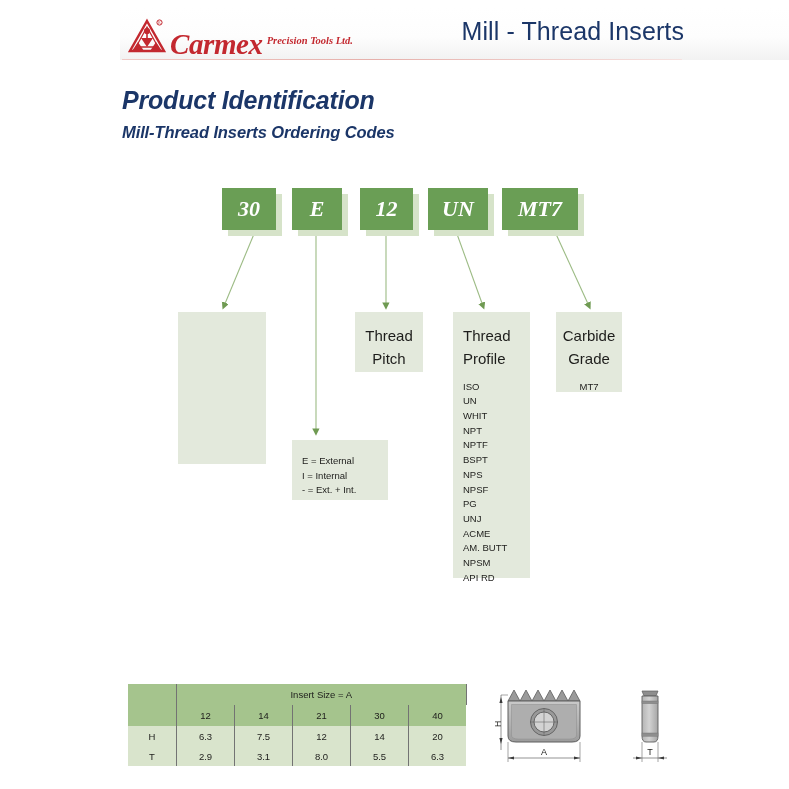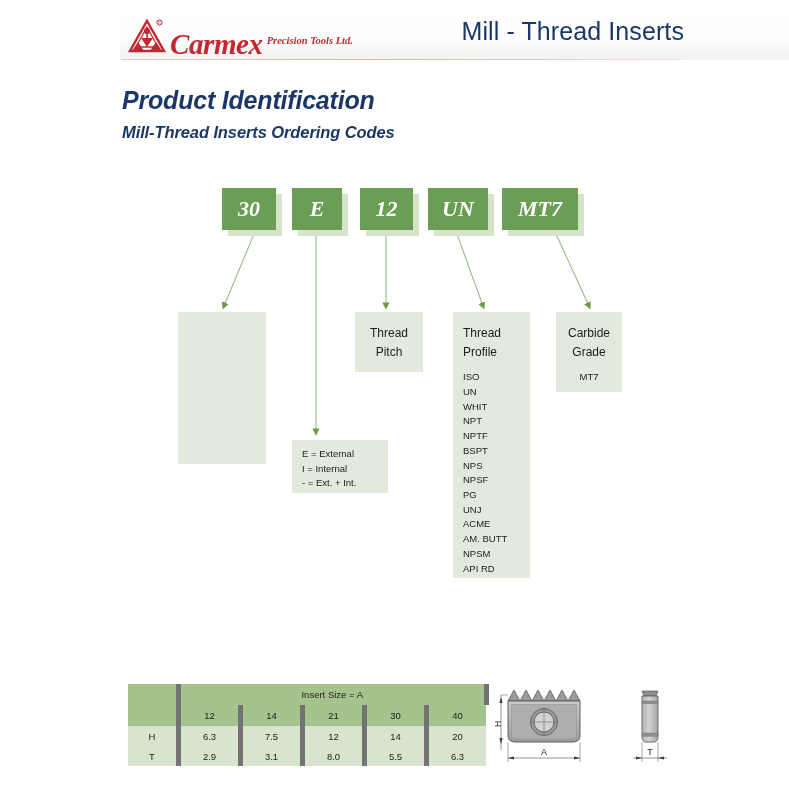--- a/index.html
+++ b/index.html
@@ -115,21 +115,21 @@
   
   .desc-box {
     position: absolute;
     background: #e3e9dc;
     font-size: 9.5px;
     color: #1d1d1b;
     line-height: 1.55;
     z-index: 3;
   }
   .desc-box .dhead {
-    font-size: 12px;
+    font-size: 15px;
     color: #1d1d1b;
   }
   .desc-box .dlist {
     margin-top: 9px;
   }
   .center-txt { text-align: center; }
 
   
   #connectors {
     position: absolute;
@@ -159,21 +159,21 @@
     position: absolute;
     left: 128px; top: 684px;
     border-collapse: collapse;
     font-size: 9.5px;
     color: #1d1d1b;
   }
   #spec-table td, #spec-table th {
     font-weight: normal;
     text-align: center;
     padding: 0;
-    border-right: 5px solid #737373;
+    border-right: 1px solid #737373;
   }
   #spec-table tr.hdr td, #spec-table tr.hdr th {
     background: #a5c48d;
     height: 21px;
   }
   #spec-table tr.body td {
     background: #d9e4cc;
     height: 20px;
   }
   #spec-table td.rowlabel { width: 48px; }
@@ -262,21 +262,21 @@
 </svg>
 
 <div id="size-list">
   <div>12</div>
   <div>14</div>
   <div>21</div>
   <div>30</div>
   <div>40</div>
 </div>
 
-<div class="desc-box" style="left:292px; top:440px; width:86px; height:46px; padding:7px 0 0 10px;">
+<div class="desc-box" style="left:292px; top:440px; width:86px; height:46px; padding:14px 0 0 10px;">
   <div>E = External</div>
   <div>I  = Internal</div>
   <div>-  = Ext. + Int.</div>
 </div>
 
 <div class="desc-box center-txt" style="left:355px; top:312px; width:68px; height:48px; padding-top:12px;">
   <div class="dhead">Thread</div>
   <div class="dhead">Pitch</div>
 </div>
 

